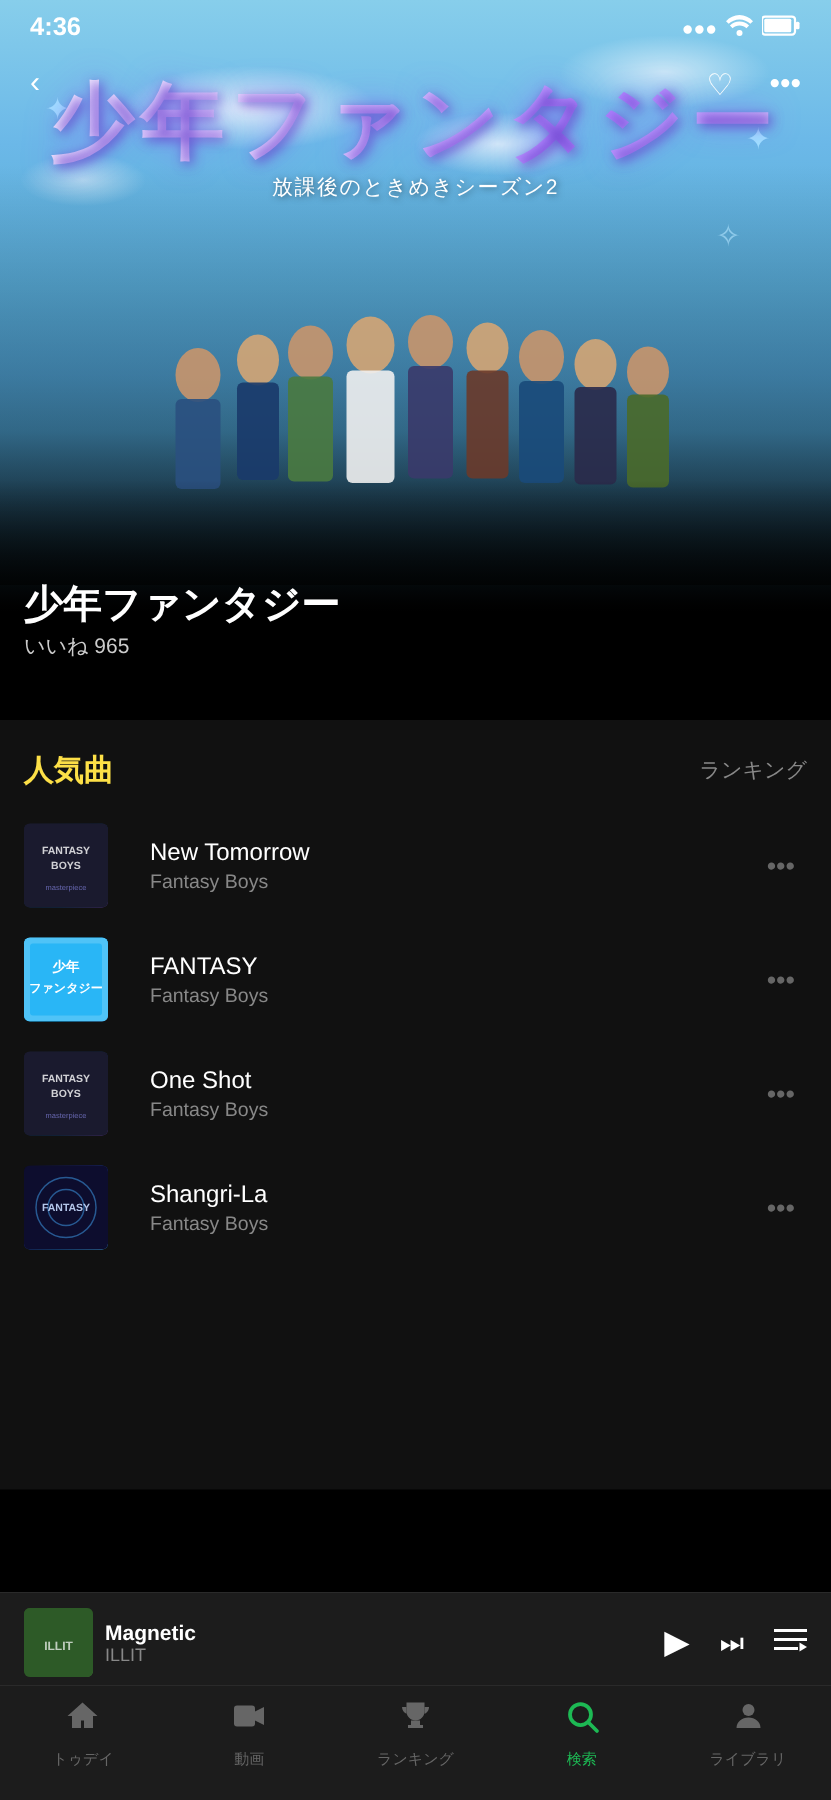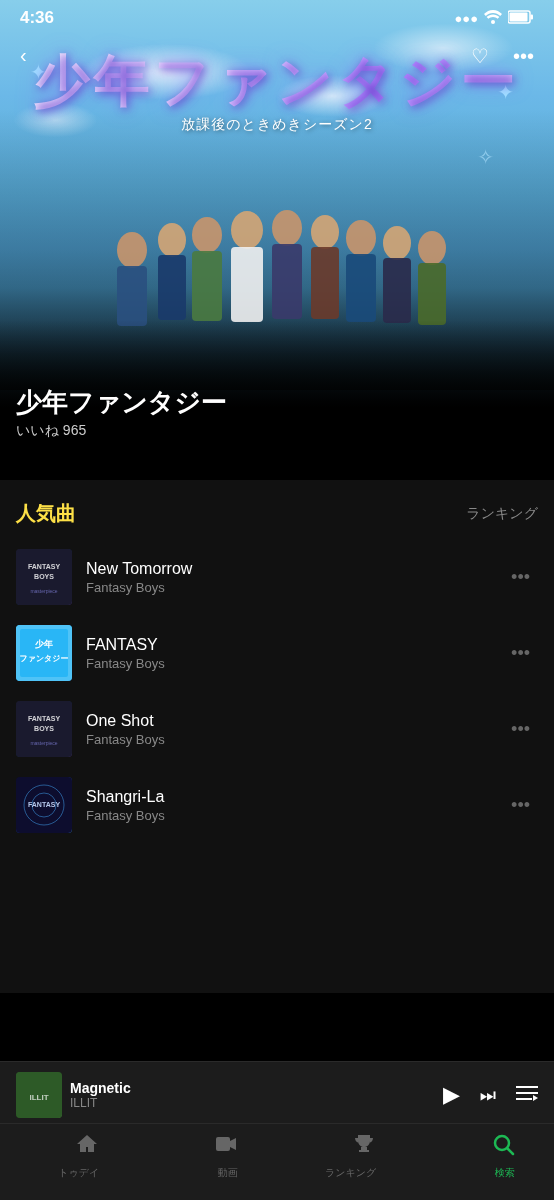--- a/index.html
+++ b/index.html
@@ -175,21 +175,21 @@
     .section-more {
       font-size: 14px;
       color: #888;
     }
 
     
     .track-item {
       display: flex;
       align-items: center;
       padding: 10px 16px;
-      gap: 14px;
+      gap: 28px;
       cursor: pointer;
     }
     .track-thumb {
       width: 56px;
       height: 56px;
       border-radius: 4px;
       flex-shrink: 0;
       position: relative;
       overflow: hidden;
     }
@@ -300,21 +300,21 @@
       display: flex;
       justify-content: space-around;
       align-items: center;
       padding: 8px 0 20px;
       border-top: 1px solid #2a2a2a;
       z-index: 100;
     }
     .tab-item {
       display: flex;
       flex-direction: column;
-      align-items: flex-end;
+      align-items: center;
       gap: 4px;
       cursor: pointer;
       min-width: 60px;
     }
     .tab-icon {
       font-size: 22px;
       color: #666;
     }
     .tab-icon.active {
       color: #1DB954;
@@ -562,14 +562,23 @@
   <div class="tab-item">
     <span class="tab-icon active">
       <svg width="24" height="24" viewBox="0 0 24 24" fill="#1DB954">
         <circle cx="11" cy="11" r="7" stroke="#1DB954" stroke-width="2.5" fill="none"></circle>
         <line x1="16.5" y1="16.5" x2="22" y2="22" stroke="#1DB954" stroke-width="2.5" stroke-linecap="round"></line>
       </svg>
     </span>
     <span class="tab-label active">検索</span>
   </div>
 
+  <div class="tab-item">
+    <span class="tab-icon">
+      <svg width="24" height="24" viewBox="0 0 24 24" fill="#666">
+        <circle cx="12" cy="8" r="4"></circle>
+        <path d="M4 20c0-4 3.6-7 8-7s8 3 8 7"></path>
+      </svg>
+    </span>
+    <span class="tab-label">ライブラリ</span>
+  </div>
 
 </div>
 
 </body></html>

